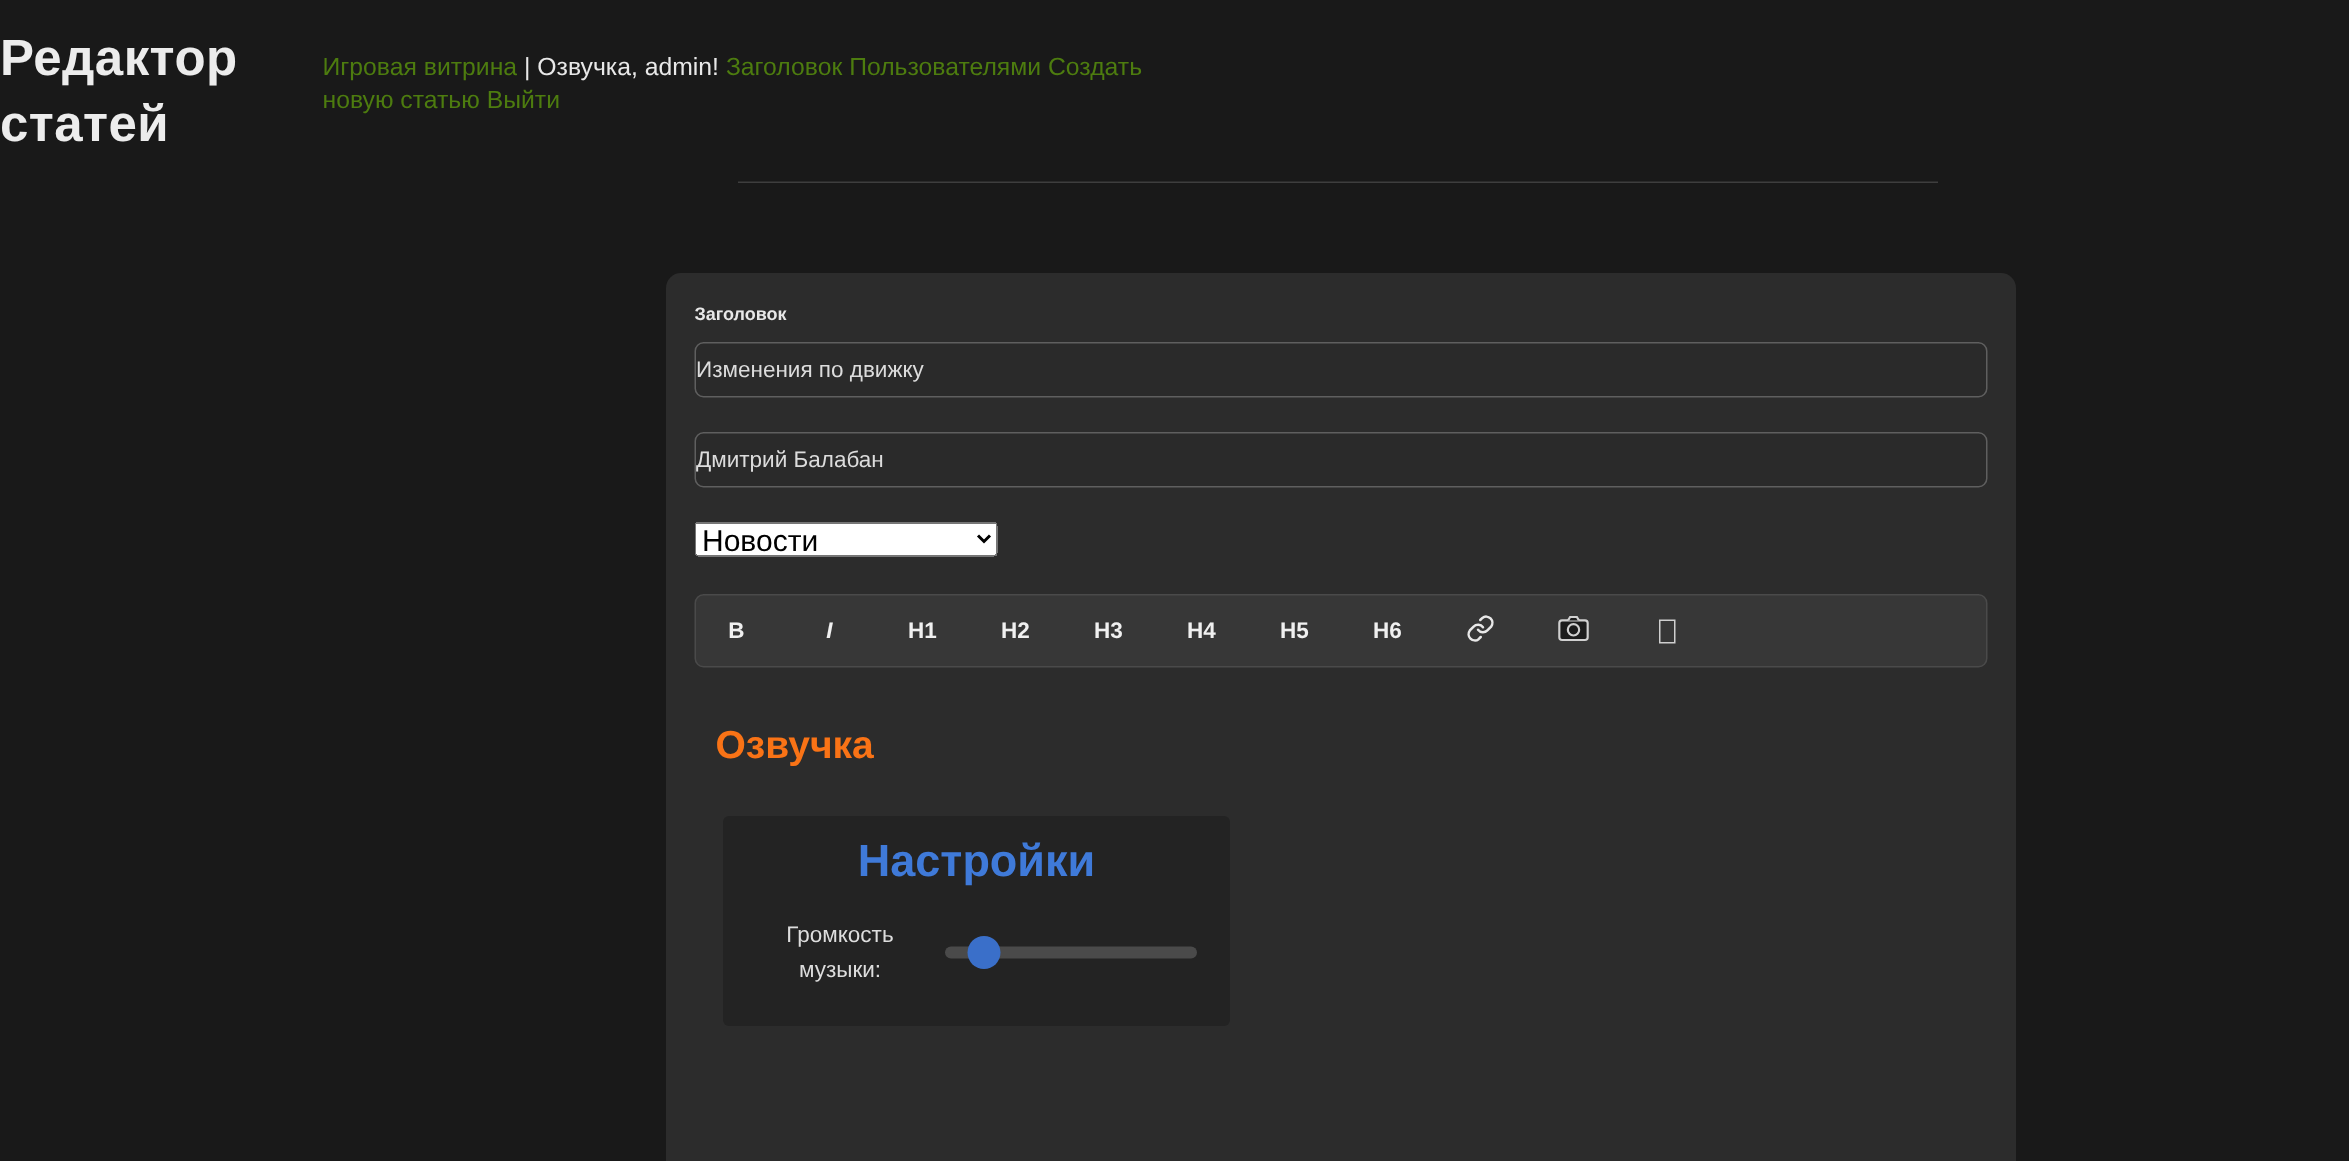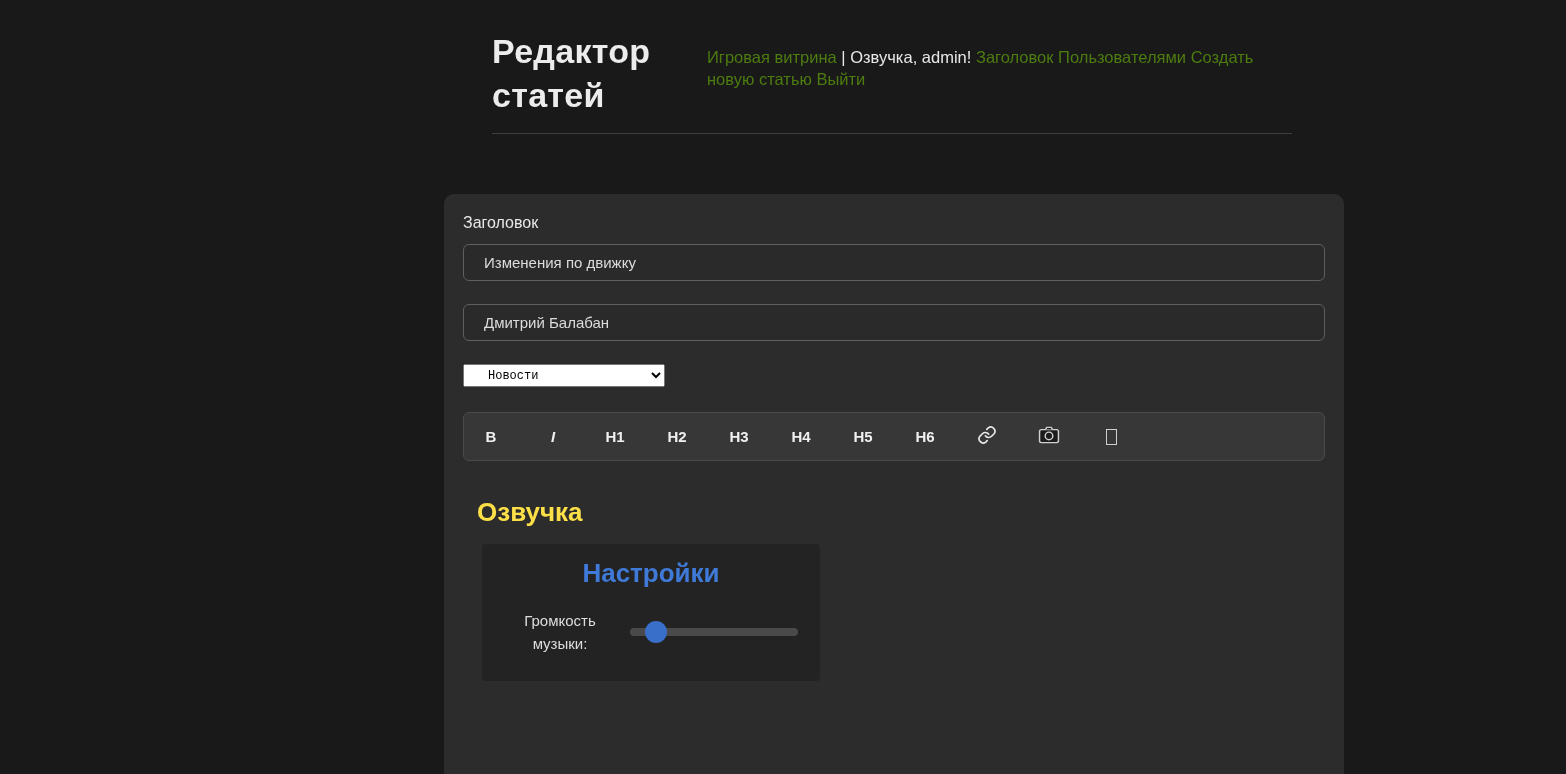--- a/index.html
+++ b/index.html
@@ -6,22 +6,21 @@
   html, body {
     margin: 0; padding: 0;
     width: 1566px; height: 774px;
     background: #191919;
     overflow: hidden;
     font-family: "Liberation Sans", sans-serif;
   }
   
   .header-row {
     display: flex;
-    margin-left: 492px;
-    padding-top: 30px;
+    padding-top: 18px;
     width: 810px;
   }
   .page-title {
     width: 215px;
     font-size: 34px;
     font-weight: bold;
     color: #ececec;
     line-height: 1.28;
     letter-spacing: 0.3px;
   }
@@ -46,45 +45,44 @@
   
   .editor-card {
     margin: 60px 0 0 444px;
     width: 900px;
     height: 820px;
     background: #2c2c2c;
     border-radius: 10px;
     padding: 20px 19px;
   }
   .field-label {
-    font-size: 16px;
-    font-weight: normal;
+    font-size: 12px;
+    font-weight: bold;
     color: #e8e8e8;
     margin: 0 0 12px 0;
   }
   .text-input {
     width: 100%;
     height: 37px;
     background: #2a2a2a;
     border: 1px solid #5f5f5f;
     border-radius: 6px;
     color: #dcdcdc;
     font-size: 15px;
     font-family: "Liberation Sans", sans-serif;
-    padding: 0 20px;
+    padding: 0 0;
     margin-bottom: 23px;
     outline: none;
   }
   .category-select {
     width: 202px;
     height: 23px;
-    font-size: 12px;
-    font-family: Liberation Mono, monospace;
+    font-size: 20px;
+    font-family: Liberation Sans, sans-serif;
     margin-bottom: 24px;
-    padding-left: 20px;
   }
   
   .editor-toolbar {
     height: 49px;
     background: #373737;
     border: 1px solid #4a4a4a;
     border-radius: 6px;
     display: flex;
     align-items: center;
     padding: 0 14px;
@@ -127,34 +125,34 @@
     color: #d9d9d9;
   }
   .content-paragraph {
     font-size: 16px;
     line-height: 27px;
     margin: 8px 0 0 0;
   }
   .content-heading {
     font-size: 26px;
     font-weight: bold;
-    color: #fde047;
-    margin: 24px 0 16px 0;
+    color: #f97316;
+    margin: 24px 0 32px 0;
   }
   
   .settings-panel {
     margin-left: 5px;
     width: 338px;
     background: #232323;
     border-radius: 4px;
     padding: 14px 0 26px 0;
   }
   .settings-title {
     text-align: center;
-    font-size: 26px;
+    font-size: 30px;
     font-weight: bold;
     color: #3f7ad9;
     margin: 0 0 20px 0;
   }
   .slider-row {
     display: flex;
     align-items: center;
     justify-content: center;
     gap: 14px;
   }

